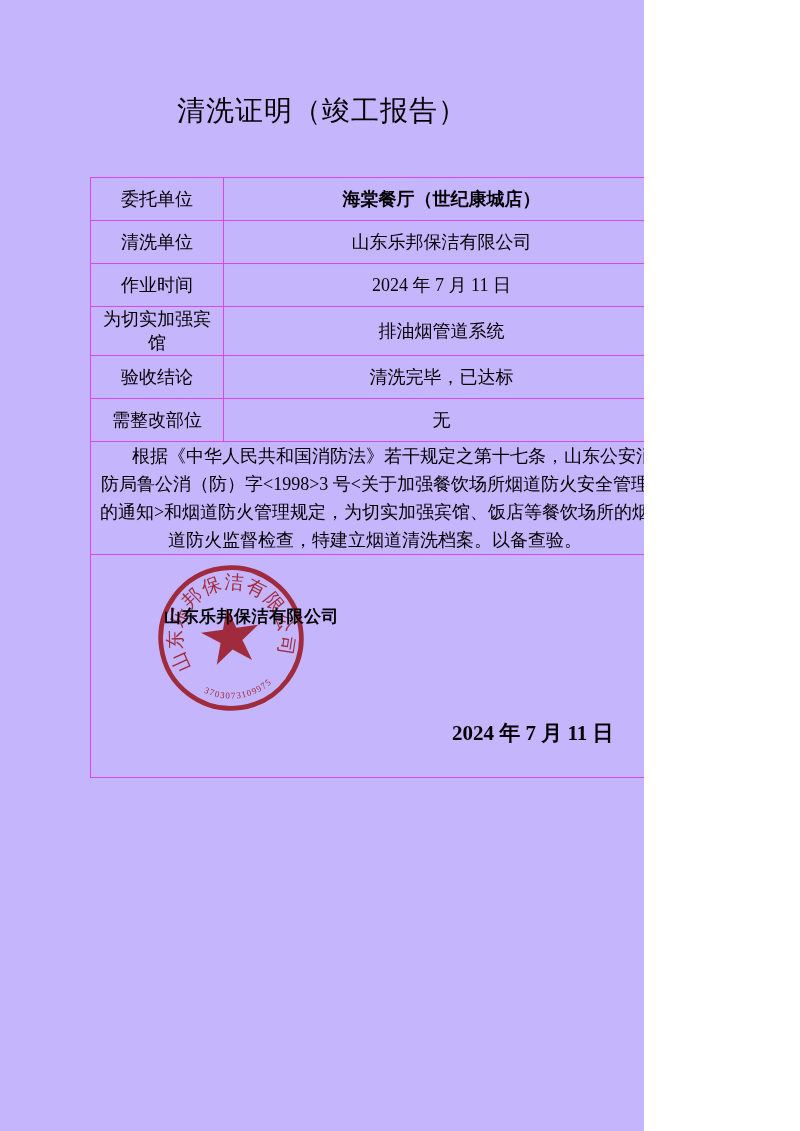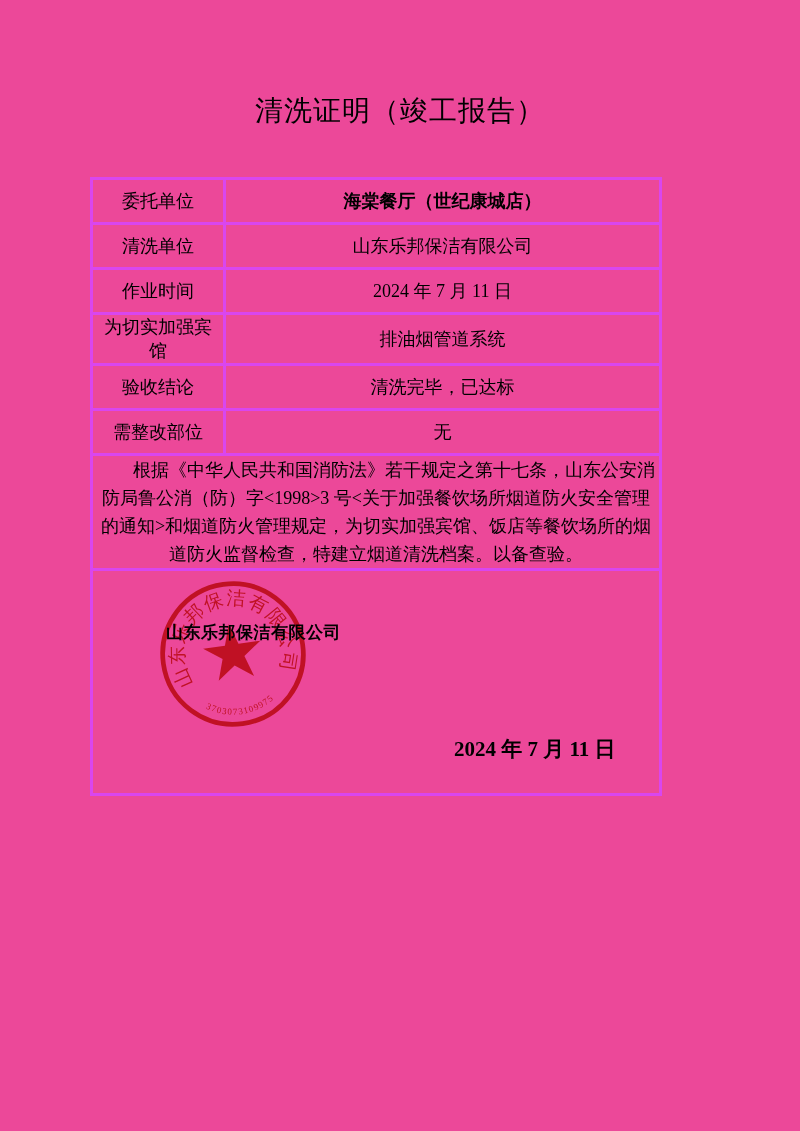--- a/index.html
+++ b/index.html
@@ -1,21 +1,21 @@
 <!DOCTYPE html>
 <html><head>
 <meta charset="utf-8">
 <style>
   html,body{margin:0;padding:0;background:#ffffff;}
   body{width:800px;height:1131px;font-family:"Liberation Serif","DejaVu Serif",serif;color:#000;}
-  .page{position:relative;width:800px;height:1131px;background:#ec4899;overflow:hidden;}
+  .page{position:relative;width:644px;height:1131px;background:#c4b5fd;overflow:hidden;}
   .doc-title{position:absolute;top:93px;left:0;width:100%;text-align:center;
     font-size:28px;font-weight:400;letter-spacing:1px;line-height:36px;}
   table.info{position:absolute;top:177px;left:90px;width:569px;border-collapse:collapse;table-layout:fixed;}
-  table.info td{border:3px solid #d946ef;text-align:center;vertical-align:middle;
+  table.info td{border:1px solid #d946ef;text-align:center;vertical-align:middle;
     font-size:18px;height:42px;padding:0 4px;overflow:hidden;margin-left:14px;}
   td.lbl{font-size:18px;}
   td.v-entrust{font-size:20px;font-weight:bold;}
   td.v-worktime{font-size:21px;}
   td.v-phone{font-size:19px;}
   td.statement-cell{height:170px;text-align:justify;vertical-align:top;
     padding:2px 9px;font-size:18px;line-height:28px;}
   .statement{text-indent:2em;}
   td.sign-cell{height:222px;padding:0;}
   .sign-area{position:relative;width:100%;height:222px;}

